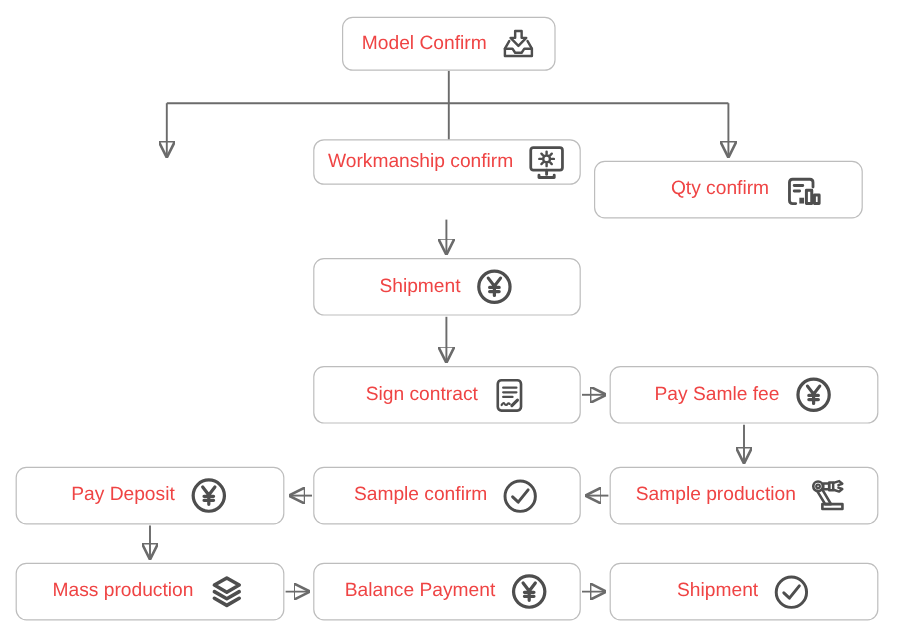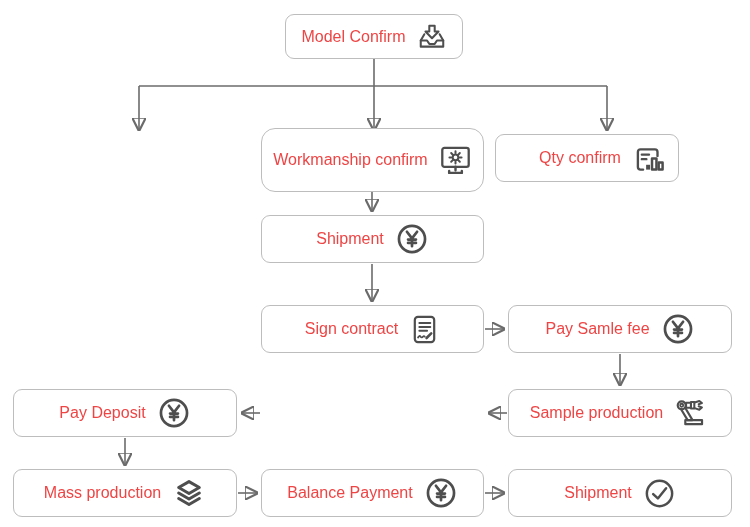--- a/index.html
+++ b/index.html
@@ -117,31 +117,31 @@
   <div class="node" style="left:285px;top:14px;width:178px;height:45px;">
     <span class="label">Model Confirm</span>
     <svg class="icon" width="30" height="27" viewBox="0 0 26 24">
       <path d="M10.6 2.5 H15.4 V7.6 H18.8 L13 13.6 L7.2 7.6 H10.6 Z"></path>
       <path d="M6.2 10 L3 15.6 V21 H23 V15.6 L19.8 10"></path>
       <path d="M3 15.6 H8.6 L10.6 18.6 H15.4 L17.4 15.6 H23"></path>
     </svg>
   </div>
 
 
-  <div class="node" style="left:261px;top:128px;width:223px;height:64px;border-radius:14px;">
+  <div class="node" style="left:261px;top:116px;width:223px;height:38px;">
     <span class="label">Workmanship confirm</span>
     <svg class="icon" width="33" height="31" viewBox="0 0 24 23">
       <rect x="2.2" y="2.2" width="19.6" height="14" rx="1.6" stroke-width="1.7"></rect>
       <circle cx="12" cy="9.2" r="2.1" stroke-width="1.5"></circle>
       <path stroke-width="1.5" d="M12 4.7 V6 M12 12.4 V13.7 M7.5 9.2 H8.8 M15.2 9.2 H16.5 M8.8 6 L9.8 7 M14.2 7 L15.2 6 M8.8 12.4 L9.8 11.4 M14.2 11.4 L15.2 12.4"></path>
       <path d="M12 16.2 V18.8 M7.3 20.7 H16.7 M7.3 20.7 V19.3 M16.7 20.7 V19.3"></path>
     </svg>
   </div>
 
-  <div class="node" style="left:495px;top:134px;width:184px;height:48px;padding-left:31px;">
+  <div class="node" style="left:495px;top:134px;width:224px;height:48px;padding-left:31px;">
     <span class="label">Qty confirm</span>
     <svg class="icon" width="34" height="29" viewBox="0 0 26 22">
       <path d="M8.5 19.5 H6.5 Q4.5 19.5 4.5 17.5 V6 Q4.5 4 6.5 4 H17.5 Q19.5 4 19.5 6 V9"></path>
       <path d="M7.5 8 H13 M7.5 11.5 H11"></path>
       <rect class="fillbar" x="10.8" y="15.8" width="3" height="3.7"></rect>
       <rect x="15.3" y="11" width="3.4" height="8.5" stroke-width="1.9"></rect>
       <rect x="20.4" y="14" width="3" height="5.5" stroke-width="1.9"></rect>
     </svg>
   </div>
 
@@ -169,20 +169,26 @@
       </svg>
   </div>
 
   <div class="node" style="left:13px;top:389px;width:224px;height:48px;">
     <span class="label">Pay Deposit</span>
     <svg class="icon" width="34" height="34" viewBox="0 0 24 24">
         <use href="#sym-yen"></use>
       </svg>
   </div>
 
+  <div class="node" style="left:261px;top:389px;width:223px;height:48px;">
+    <span class="label">Sample confirm</span>
+    <svg class="icon" width="33" height="33" viewBox="0 0 24 24">
+        <use href="#sym-check"></use>
+      </svg>
+  </div>
 
   <div class="node" style="left:508px;top:389px;width:224px;height:48px;">
     <span class="label">Sample production</span>
     <svg class="icon" width="36" height="30" viewBox="0 0 28 23">
       <circle cx="6" cy="5.5" r="3.1" stroke-width="1.7"></circle>
       <circle cx="6" cy="5.5" r="1.2" stroke-width="1.4"></circle>
       <rect x="9.4" y="3.6" width="3.8" height="3.8" stroke-width="1.6"></rect>
       <rect x="13.2" y="3" width="2.6" height="5" stroke-width="1.6"></rect>
       <path stroke-width="1.6" d="M16 3.3 L19.7 2.1 L21.7 3.8 L19.2 4.7"></path>
       <path stroke-width="1.6" d="M16 7.7 L19.7 8.9 L21.7 7.2 L19.2 6.3"></path>

